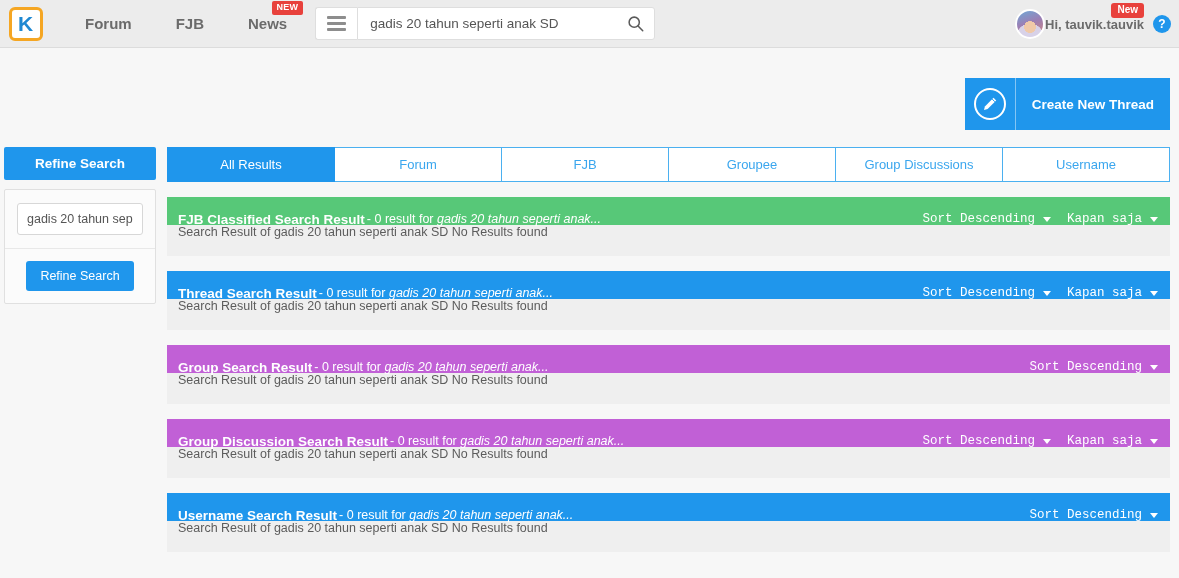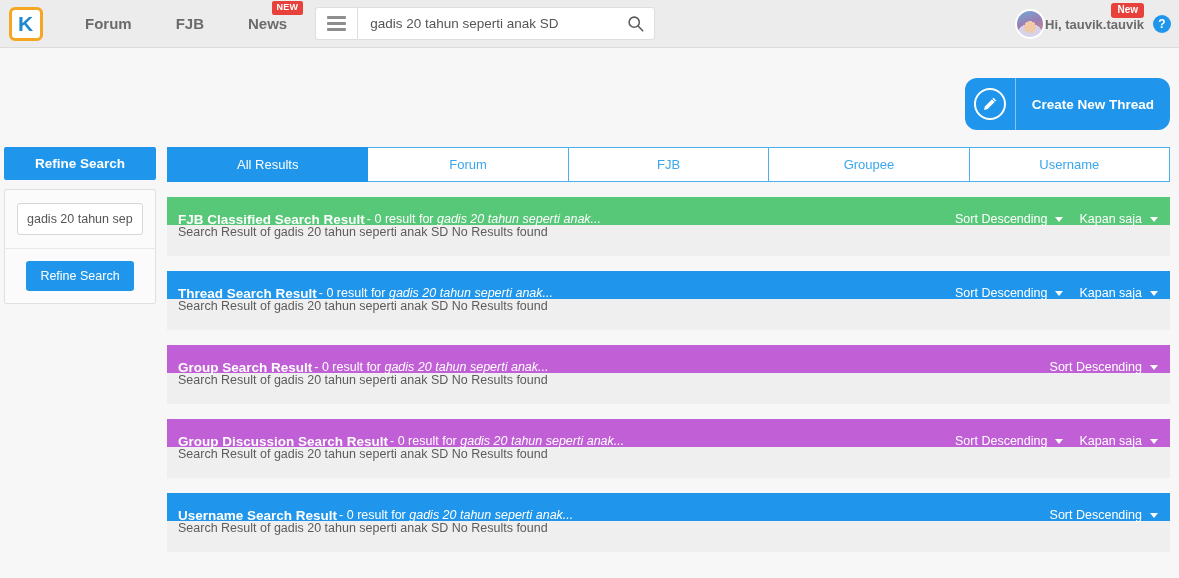--- a/index.html
+++ b/index.html
@@ -108,21 +108,21 @@
     margin-left: 9px; cursor: pointer; flex: 0 0 auto;
   }
 
   
   .action-row {
     display: flex; justify-content: flex-end;
     padding: 30px 9px 0 0;
   }
   .act-btn {
     display: flex; align-items: center; height: 52px;
-    border-radius: 12px; overflow: hidden; cursor: pointer;
+    border-radius: 0; overflow: hidden; cursor: pointer;
     margin-left: 13px;
   }
   .act-icon {
     width: 51px; height: 52px;
     display: flex; align-items: center; justify-content: center;
     border-right: 1px solid rgba(255,255,255,.45);
   }
   .act-circle {
     width: 32px; height: 32px; border-radius: 50%;
     border: 2px solid #fff;
@@ -181,21 +181,21 @@
   
   .panel { margin-top: 15px; }
   .panel-head {
     display: flex; align-items: center;
     padding: 16px 12px 0 11px; height: 28px;
     color: #fff;
   }
   .panel-title { font-size: 13.5px; font-weight: bold; white-space: nowrap; }
   .panel-sub { font-size: 12.5px; font-weight: normal; margin-left: 2px; white-space: nowrap; }
   .panel-sub i { font-style: italic; text-align: center; }
-  .panel-ctrls { margin-left: auto; display: flex; align-items: flex-end; }
+  .panel-ctrls { margin-left: auto; display: flex; align-items: flex-end; font-family: Liberation Mono, monospace; }
   .ctrl {
     display: flex; align-items: center; font-size: 12.5px;
     color: #fff; cursor: pointer; margin-left: 16px; white-space: nowrap;
   }
   .caret {
     width: 0; height: 0; margin-left: 8px;
     border-left: 4px solid transparent;
     border-right: 4px solid transparent;
     border-top: 5px solid #fff;
   }
@@ -294,20 +294,23 @@
       <div class="tab">
         <span>Forum</span>
       </div>
       <div class="tab">
         <span>FJB</span>
       </div>
       <div class="tab">
         <span>Groupee</span>
       </div>
       <div class="tab">
+        <span>Group Discussions</span>
+      </div>
+      <div class="tab">
         <span>Username</span>
       </div>
     </div>
 
     <div class="panel">
       <div class="panel-head bg-green">
         <span class="panel-title">FJB Classified Search Result</span>
         <span class="panel-sub"><span> - 0 result for </span><i>gadis 20 tahun seperti anak...</i></span>
         <div class="panel-ctrls">
           <div class="ctrl">

